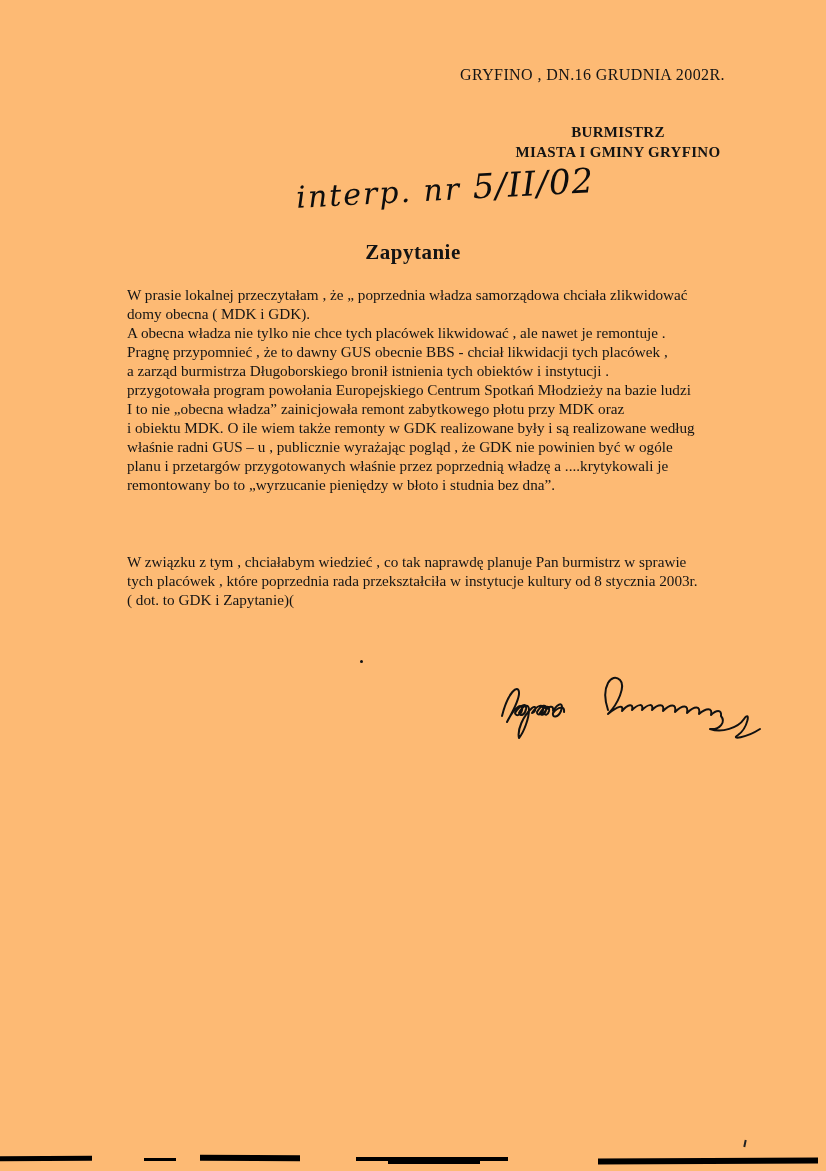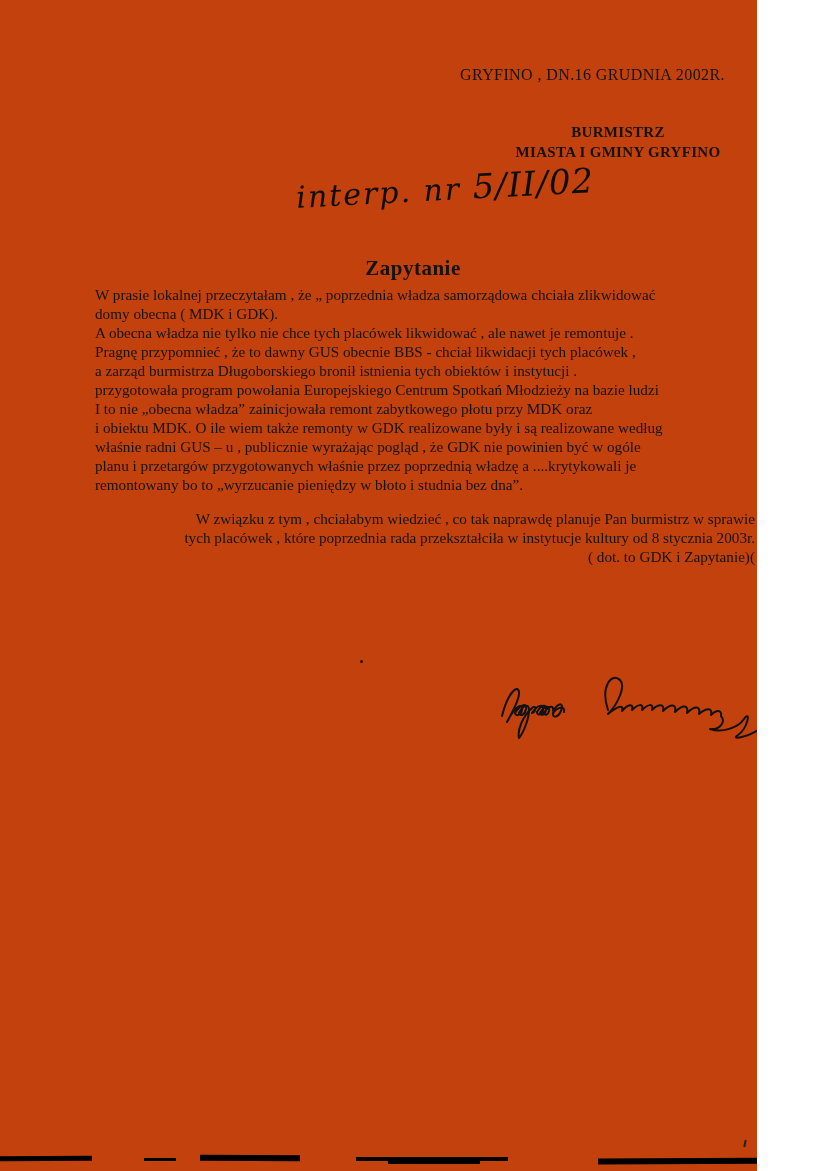--- a/index.html
+++ b/index.html
@@ -1,19 +1,19 @@
 <!DOCTYPE html>
 <html><head>
 <meta charset="utf-8">
 <style>
   html,body{margin:0;padding:0;background:#ffffff;}
   .page{
     position:relative;
-    width:757px;height:1171px;
-    background:#c2410c;
+    width:826px;height:1171px;
+    background:#fdba74;
     font-family:"Liberation Serif","DejaVu Serif",serif;
     color:#141414;
     overflow:hidden;
   }
   .date-line{
     position:absolute;top:66px;left:460px;
     font-size:16px;letter-spacing:0.4px;white-space:nowrap;
   }
   .addressee{
     position:absolute;top:122px;left:500px;width:236px;
@@ -24,29 +24,29 @@
     position:absolute;top:168px;left:296px;
     font-size:30px;font-style:italic;
     font-family:"DejaVu Serif",serif;
     transform:rotate(-3deg);
     letter-spacing:2px;white-space:nowrap;
     color:#0d0d0d;
   }
   .handwritten-note .frac{font-size:34px;letter-spacing:1px;}
   .doc-title{
     position:absolute;top:240px;left:0;width:826px;
-    text-align:center;font-weight:bold;font-size:21px;letter-spacing:0.5px;margin-top:16px;
+    text-align:center;font-weight:bold;font-size:21px;letter-spacing:0.5px;
   }
   .para{
     position:absolute;left:95px;width:660px;
     font-size:15.2px;line-height:19px;
   }
-  .para .line{white-space:nowrap;}
+  .para .line{white-space:nowrap;margin-left:32px;}
   .para1{top:285px;}
-  .para2{top:509px;text-align:right;}
+  .para2{top:552px;}
   .signature{position:absolute;top:658px;left:488px;}
   .speck{position:absolute;background:#111;}
   .scan-bar{position:absolute;background:#000;}
   .tick-mark{position:absolute;background:#222;transform:rotate(12deg);}
 </style>
 </head>
 <body>
 
 <div class="page">
 

